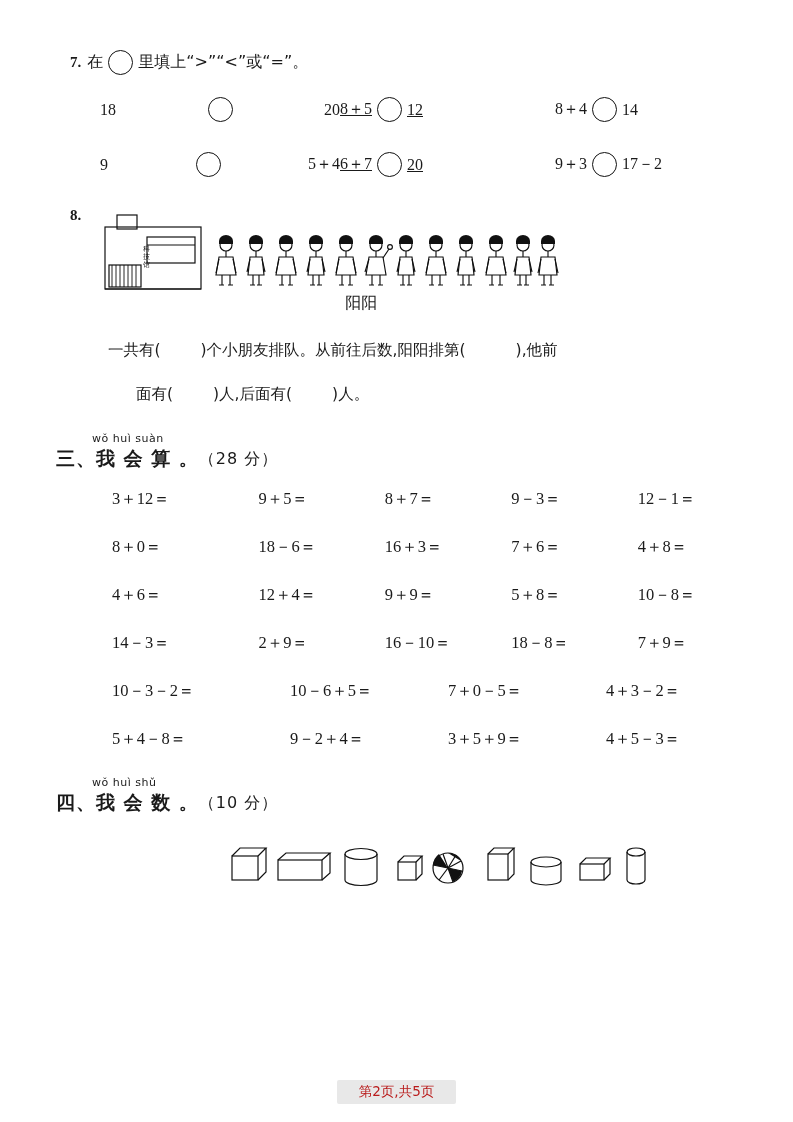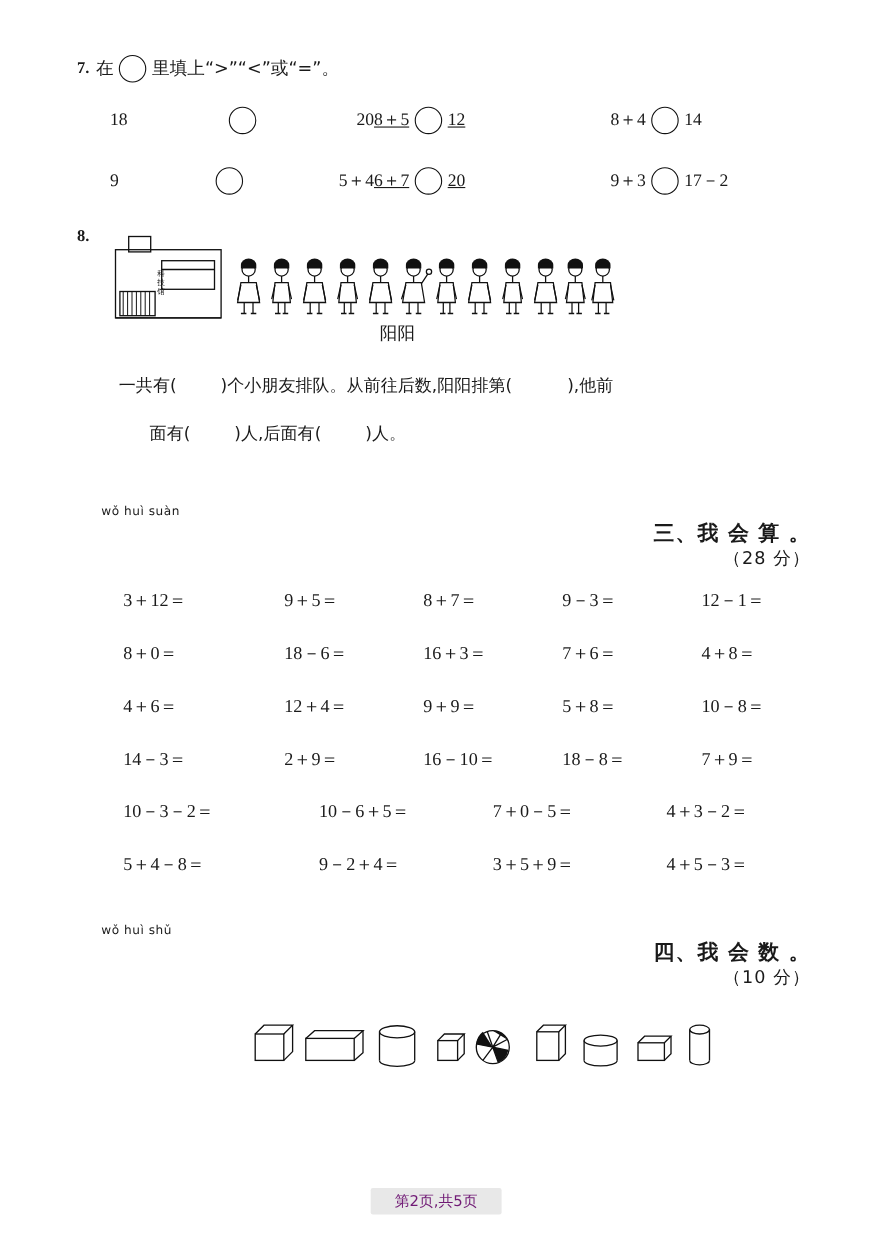--- a/index.html
+++ b/index.html
@@ -107,30 +107,28 @@
   .sec {
     margin-top: 16px;
     position: relative;
   }
   .pinyin {
     font-family: "DejaVu Sans", sans-serif;
     font-size: 11px;
     letter-spacing: .5px;
     margin-left: 36px;
     margin-bottom: 1px;
-    margin-top: 42px;
   }
   .sec-title {
     font-family: "DejaVu Sans", sans-serif;
     font-weight: bold;
     font-size: 19px;
     letter-spacing: 1px;
     display: flex;
-    align-items: flex-end;
-    flex-direction: column;
+    align-items: center;
   }
   .sec-title .score {
     font-weight: normal;
     font-size: 16px;
     font-family: "DejaVu Sans", sans-serif;
   }
 
   
   .calc-grid {
     margin-top: 16px;
@@ -163,21 +161,21 @@
 
   
   .footer {
     position: absolute;
     left: 0;
     right: 0;
     bottom: 18px;
     text-align: center;
     font-family: "DejaVu Sans", sans-serif;
     font-size: 13.5px;
-    color: #701a75;
+    color: #b91c1c;
   }
   .footer .band {
     display: inline-block;
     background: #e8e8e8;
     padding: 3px 22px;
     border-radius: 2px;
   }
 </style>
 </head>
 <body>

